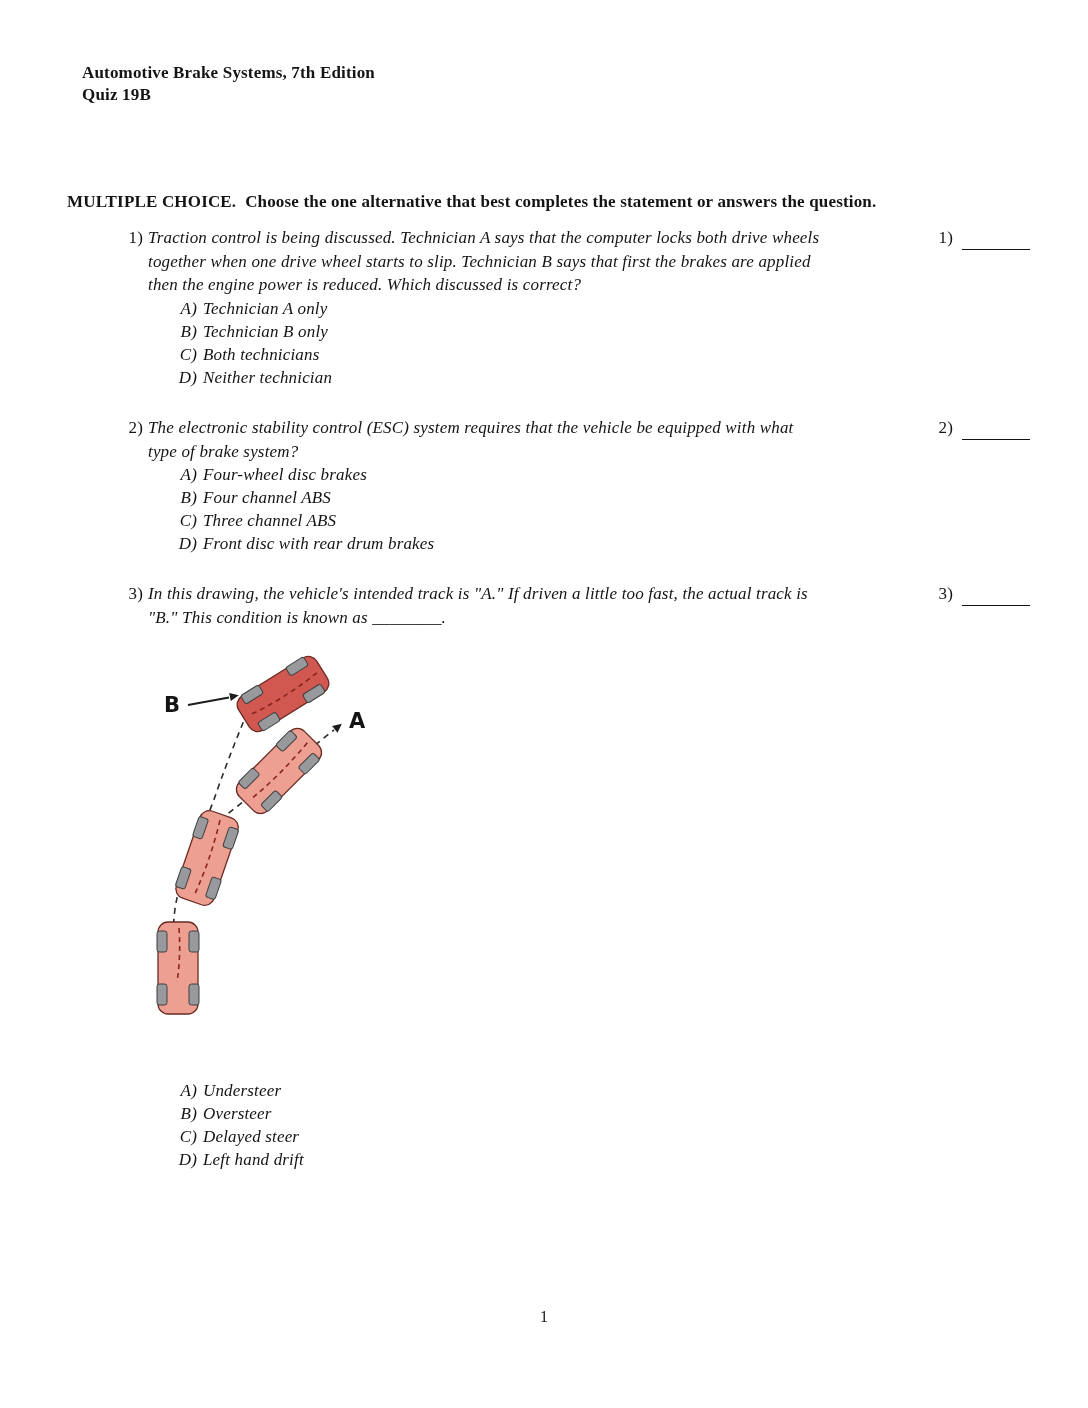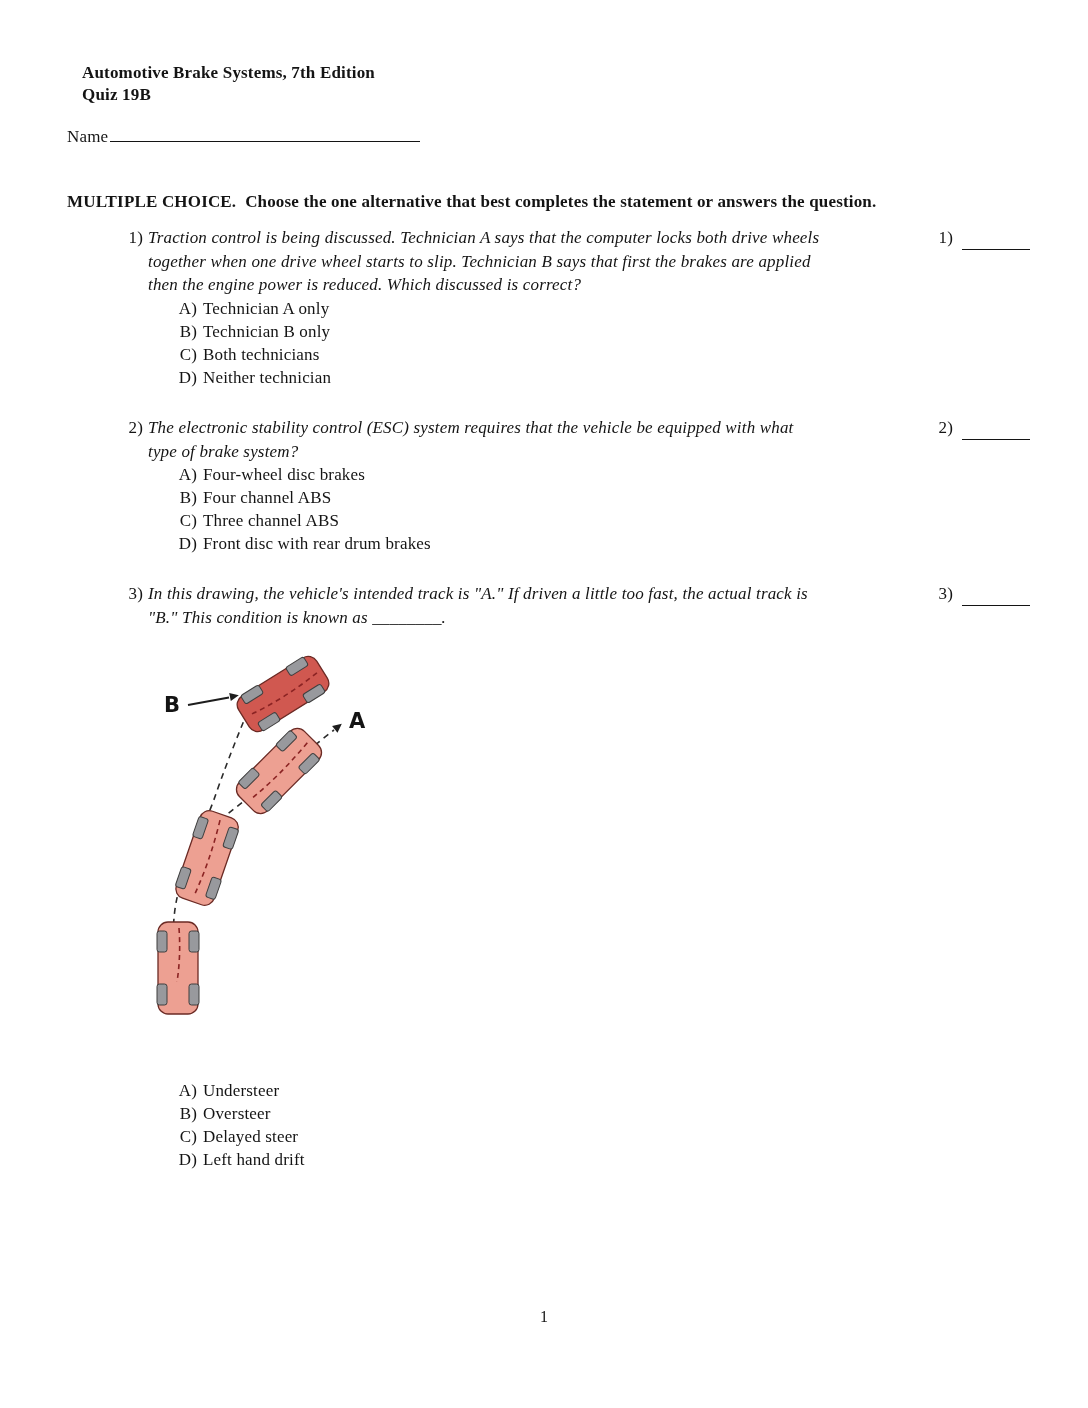--- a/index.html
+++ b/index.html
@@ -16,21 +16,21 @@
   .abs{position:absolute;}
   .hdr{left:67px;top:62px;font-weight:bold;line-height:21.5px;white-space:nowrap;margin-left:15px;}
   .name-row{left:67px;top:126px;white-space:nowrap;}
   .name-line{display:inline-block;width:310px;height:15px;border-bottom:1.6px solid #141414;margin-left:2px;}
   .mc-heading{left:67px;top:192px;font-weight:bold;white-space:nowrap;}
   .question{position:absolute;left:118px;width:912px;display:flex;}
   .qnum{width:25px;flex:none;text-align:right;margin-right:5px;line-height:23.5px;}
   .qbody{flex:1;}
   .qline{line-height:23.5px;white-space:nowrap;font-style:italic;}
   .options{margin-left:27px;}
-  .option{line-height:23px;white-space:nowrap;}
+  .option{line-height:23px;white-space:nowrap;font-style:italic;}
   .olet{display:inline-block;width:22px;text-align:right;}
   .otext{margin-left:6px;}
   .answer-slot{position:absolute;right:0;top:0;display:flex;align-items:flex-end;line-height:23.5px;}
   .anum{display:inline-block;width:22px;text-align:right;}
   .ablank{display:inline-block;width:68px;height:17px;border-bottom:1.8px solid #141414;margin-left:9px;}
   .options-standalone{position:absolute;left:148px;margin-top:48px;}
   .figure-wrap{position:absolute;left:150px;top:648px;width:240px;height:372px;}
   .car-body{stroke:#6b2a24;stroke-width:1.3;}
   .wheel{stroke:#3f3f3f;stroke-width:1;}
   .carline{fill:none;stroke-width:1.6;stroke-dasharray:5 4;}
@@ -43,23 +43,20 @@
 </head>
 <body>
 
 <div class="page">
 
   <div class="abs hdr">
     <div>Automotive Brake Systems, 7th Edition</div>
     <div>Quiz 19B</div>
   </div>
 
-  <div class="abs name-row">
-    <span>Name</span><span class="name-line"></span>
-  </div>
 
   <div class="abs mc-heading">MULTIPLE CHOICE.&nbsp; Choose the one alternative that best completes the statement or answers the question.</div>
 
   <div class="question" style="top:226px;">
     <div class="qnum">1)</div>
     <div class="qbody">
       <div class="qline">Traction control is being discussed. Technician A says that the computer locks both drive wheels</div>
       <div class="qline">together when one drive wheel starts to slip. Technician B says that first the brakes are applied</div>
       <div class="qline">then the engine power is reduced. Which discussed is correct?</div>
       <div class="options">

